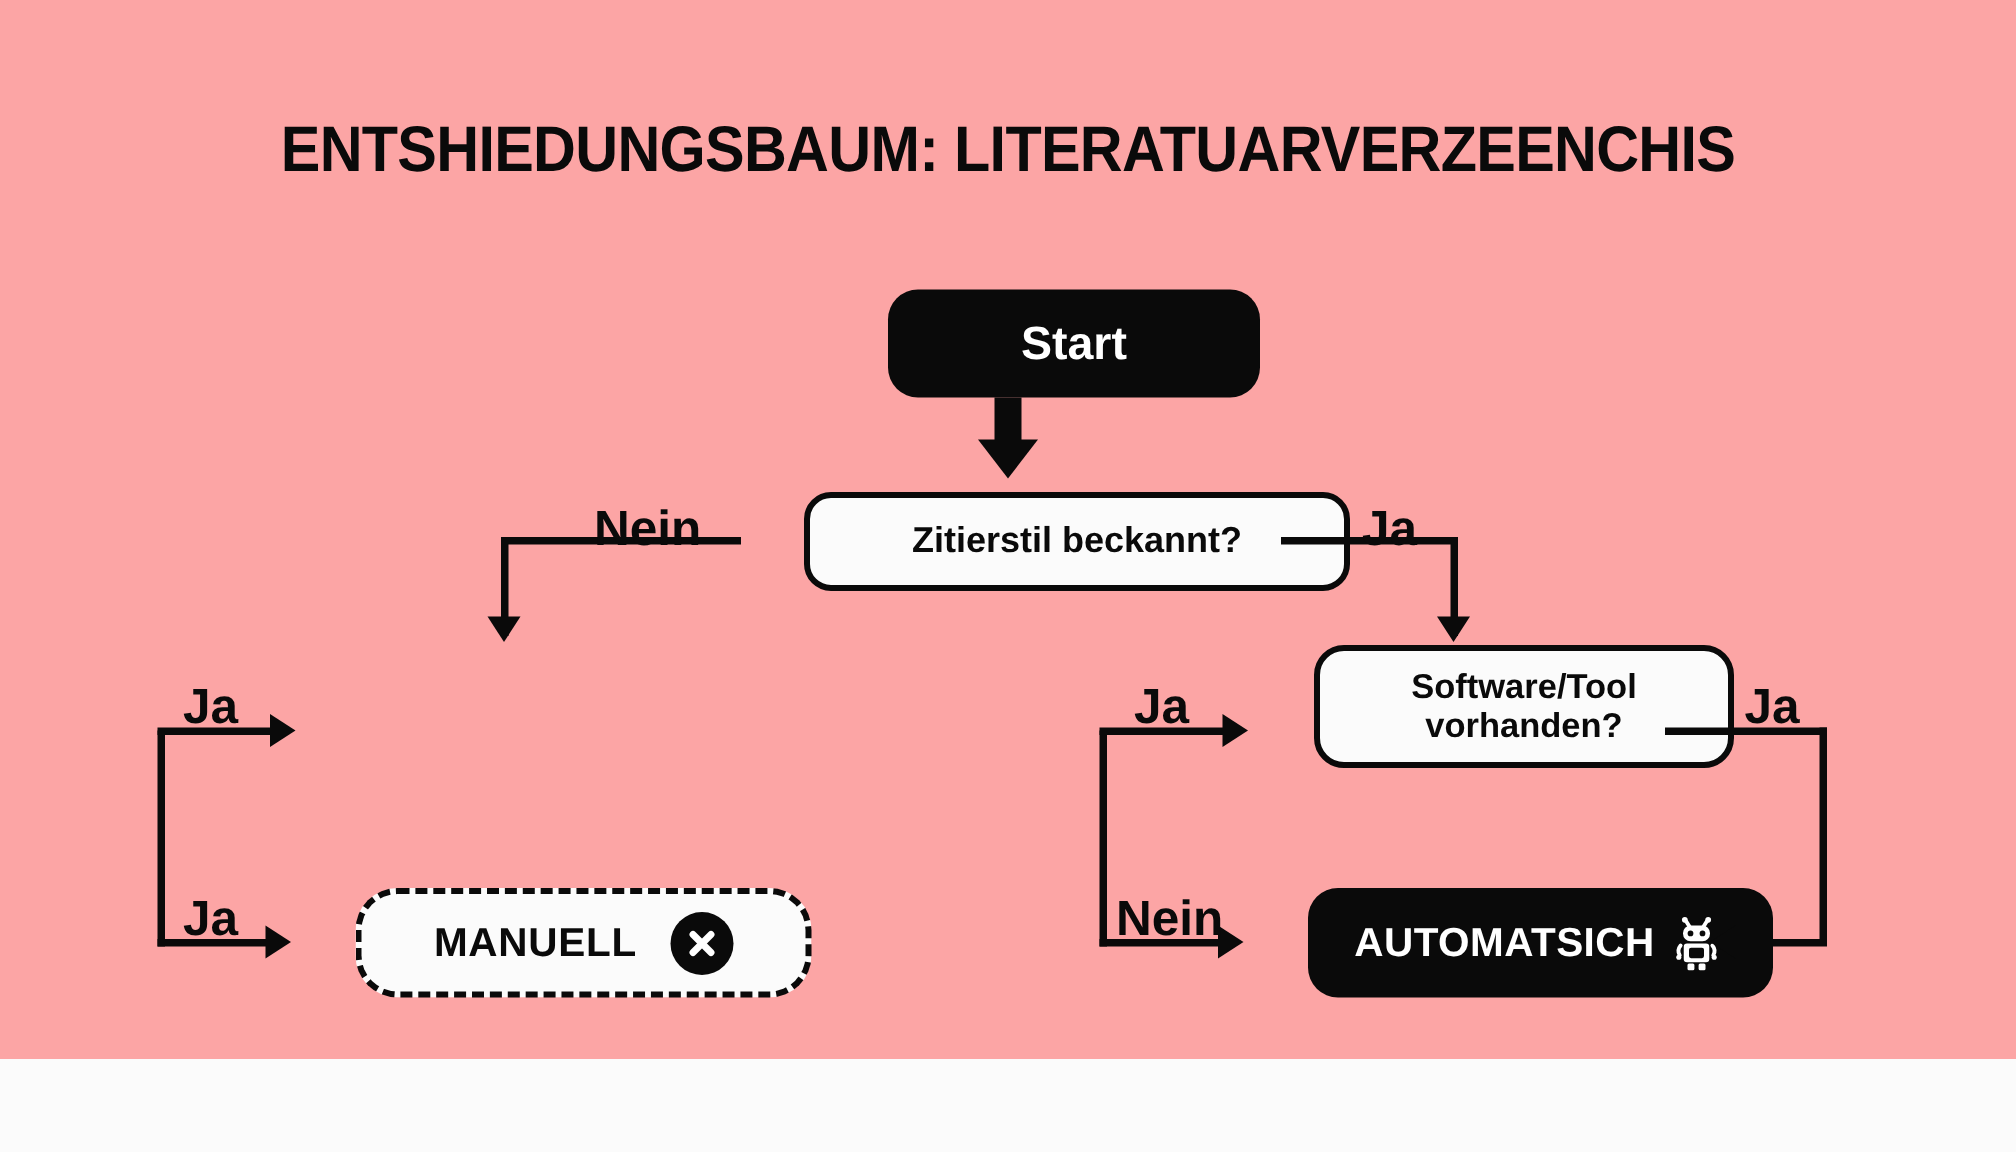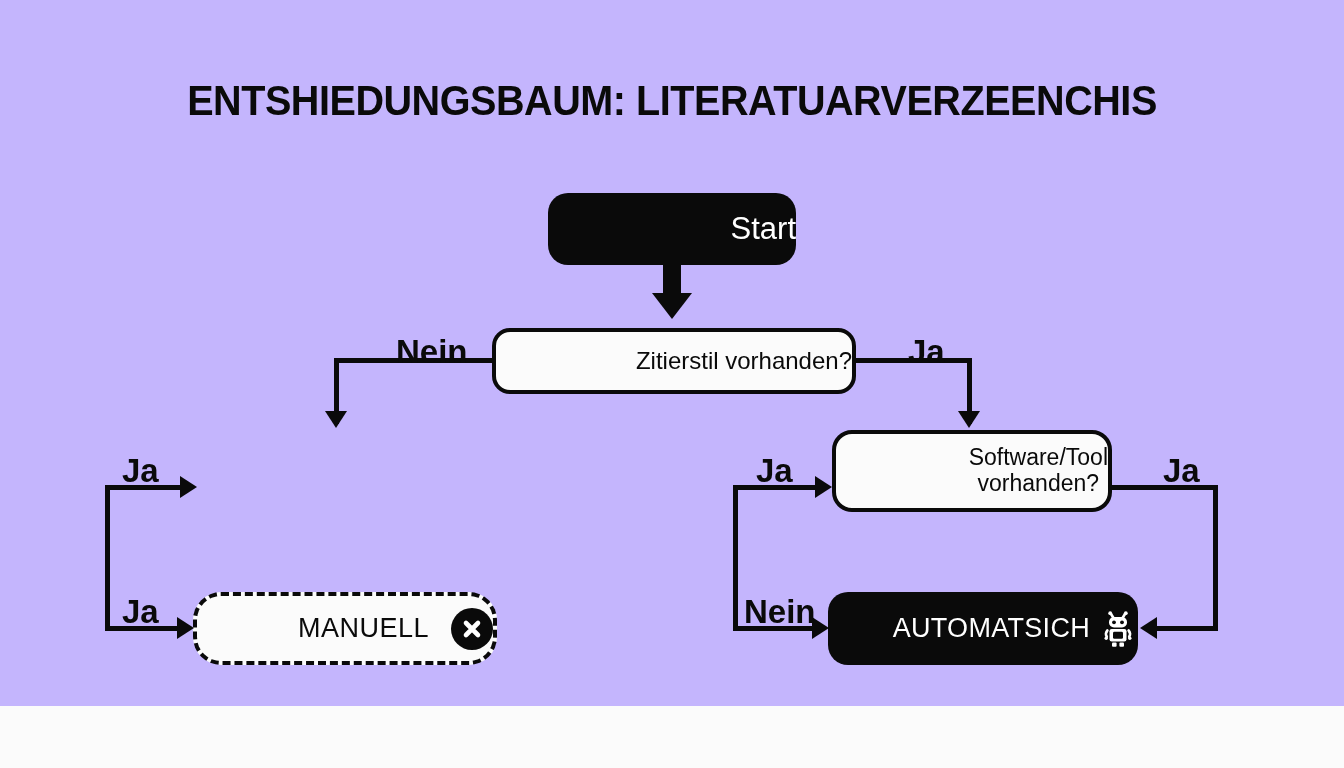--- a/index.html
+++ b/index.html
@@ -10,21 +10,21 @@
     width: 1344px;
     height: 768px;
     background: #fbfbfb;
     font-family: "Liberation Sans", sans-serif;
     overflow: hidden;
   }
   #canvas {
     position: relative;
     width: 1344px;
     height: 706px;
-    background: #c4b5fd;
+    background: #fca5a5;
   }
 
   
   .title {
     position: absolute;
     left: 0;
     top: 76px;
     width: 1344px;
     text-align: center;
     font-family: "Liberation Sans", sans-serif;
@@ -35,26 +35,27 @@
     transform: scaleX(0.92);
     white-space: nowrap;
   }
 
   
   .node {
     position: absolute;
     box-sizing: border-box;
     display: flex;
     align-items: center;
-    justify-content: flex-end;
+    justify-content: center;
     text-align: center;
     font-family: "Liberation Sans", sans-serif;
-    font-weight: normal;
+    font-weight: bold;
     color: #0a0a0a;
     line-height: 1.12;
+    margin-left: 44px;
   }
   .node.solid {
     border: 4px solid #0a0a0a;
     border-radius: 22px;
     background: #fbfbfb;
   }
   .node.filled {
     background: #0a0a0a;
     border-radius: 22px;
     color: #ffffff;
@@ -178,21 +179,21 @@
   <div class="title">ENTSHIEDUNGSBAUM: LITERATUARVERZEENCHIS</div>
 
   <div class="node filled" id="node-start">
     <span class="node-label">Start</span>
   </div>
 
   <div class="ln" style="left:663px; top:265px; width:18px; height:32px;"></div>
   <div class="arrow bigdown" style="left:652px; top:293px;"></div>
 
   <div class="node solid" id="node-decision-style">
-    <span class="node-label">Zitierstil vorhanden?</span>
+    <span class="node-label">Zitierstil beckannt?</span>
   </div>
 
   <div class="ln" style="left:334px; top:358px; width:160px; height:5px;"></div>
   <div class="ln" style="left:334px; top:358px; width:5px; height:66px;"></div>
   <div class="arrow down" style="left:325px; top:411px;"></div>
   <div class="edge-label" style="left:396px; top:333px;">Nein</div>
 
   <div class="ln" style="left:854px; top:358px; width:118px; height:5px;"></div>
   <div class="ln" style="left:967px; top:358px; width:5px; height:66px;"></div>
   <div class="arrow down" style="left:958px; top:411px;"></div>

